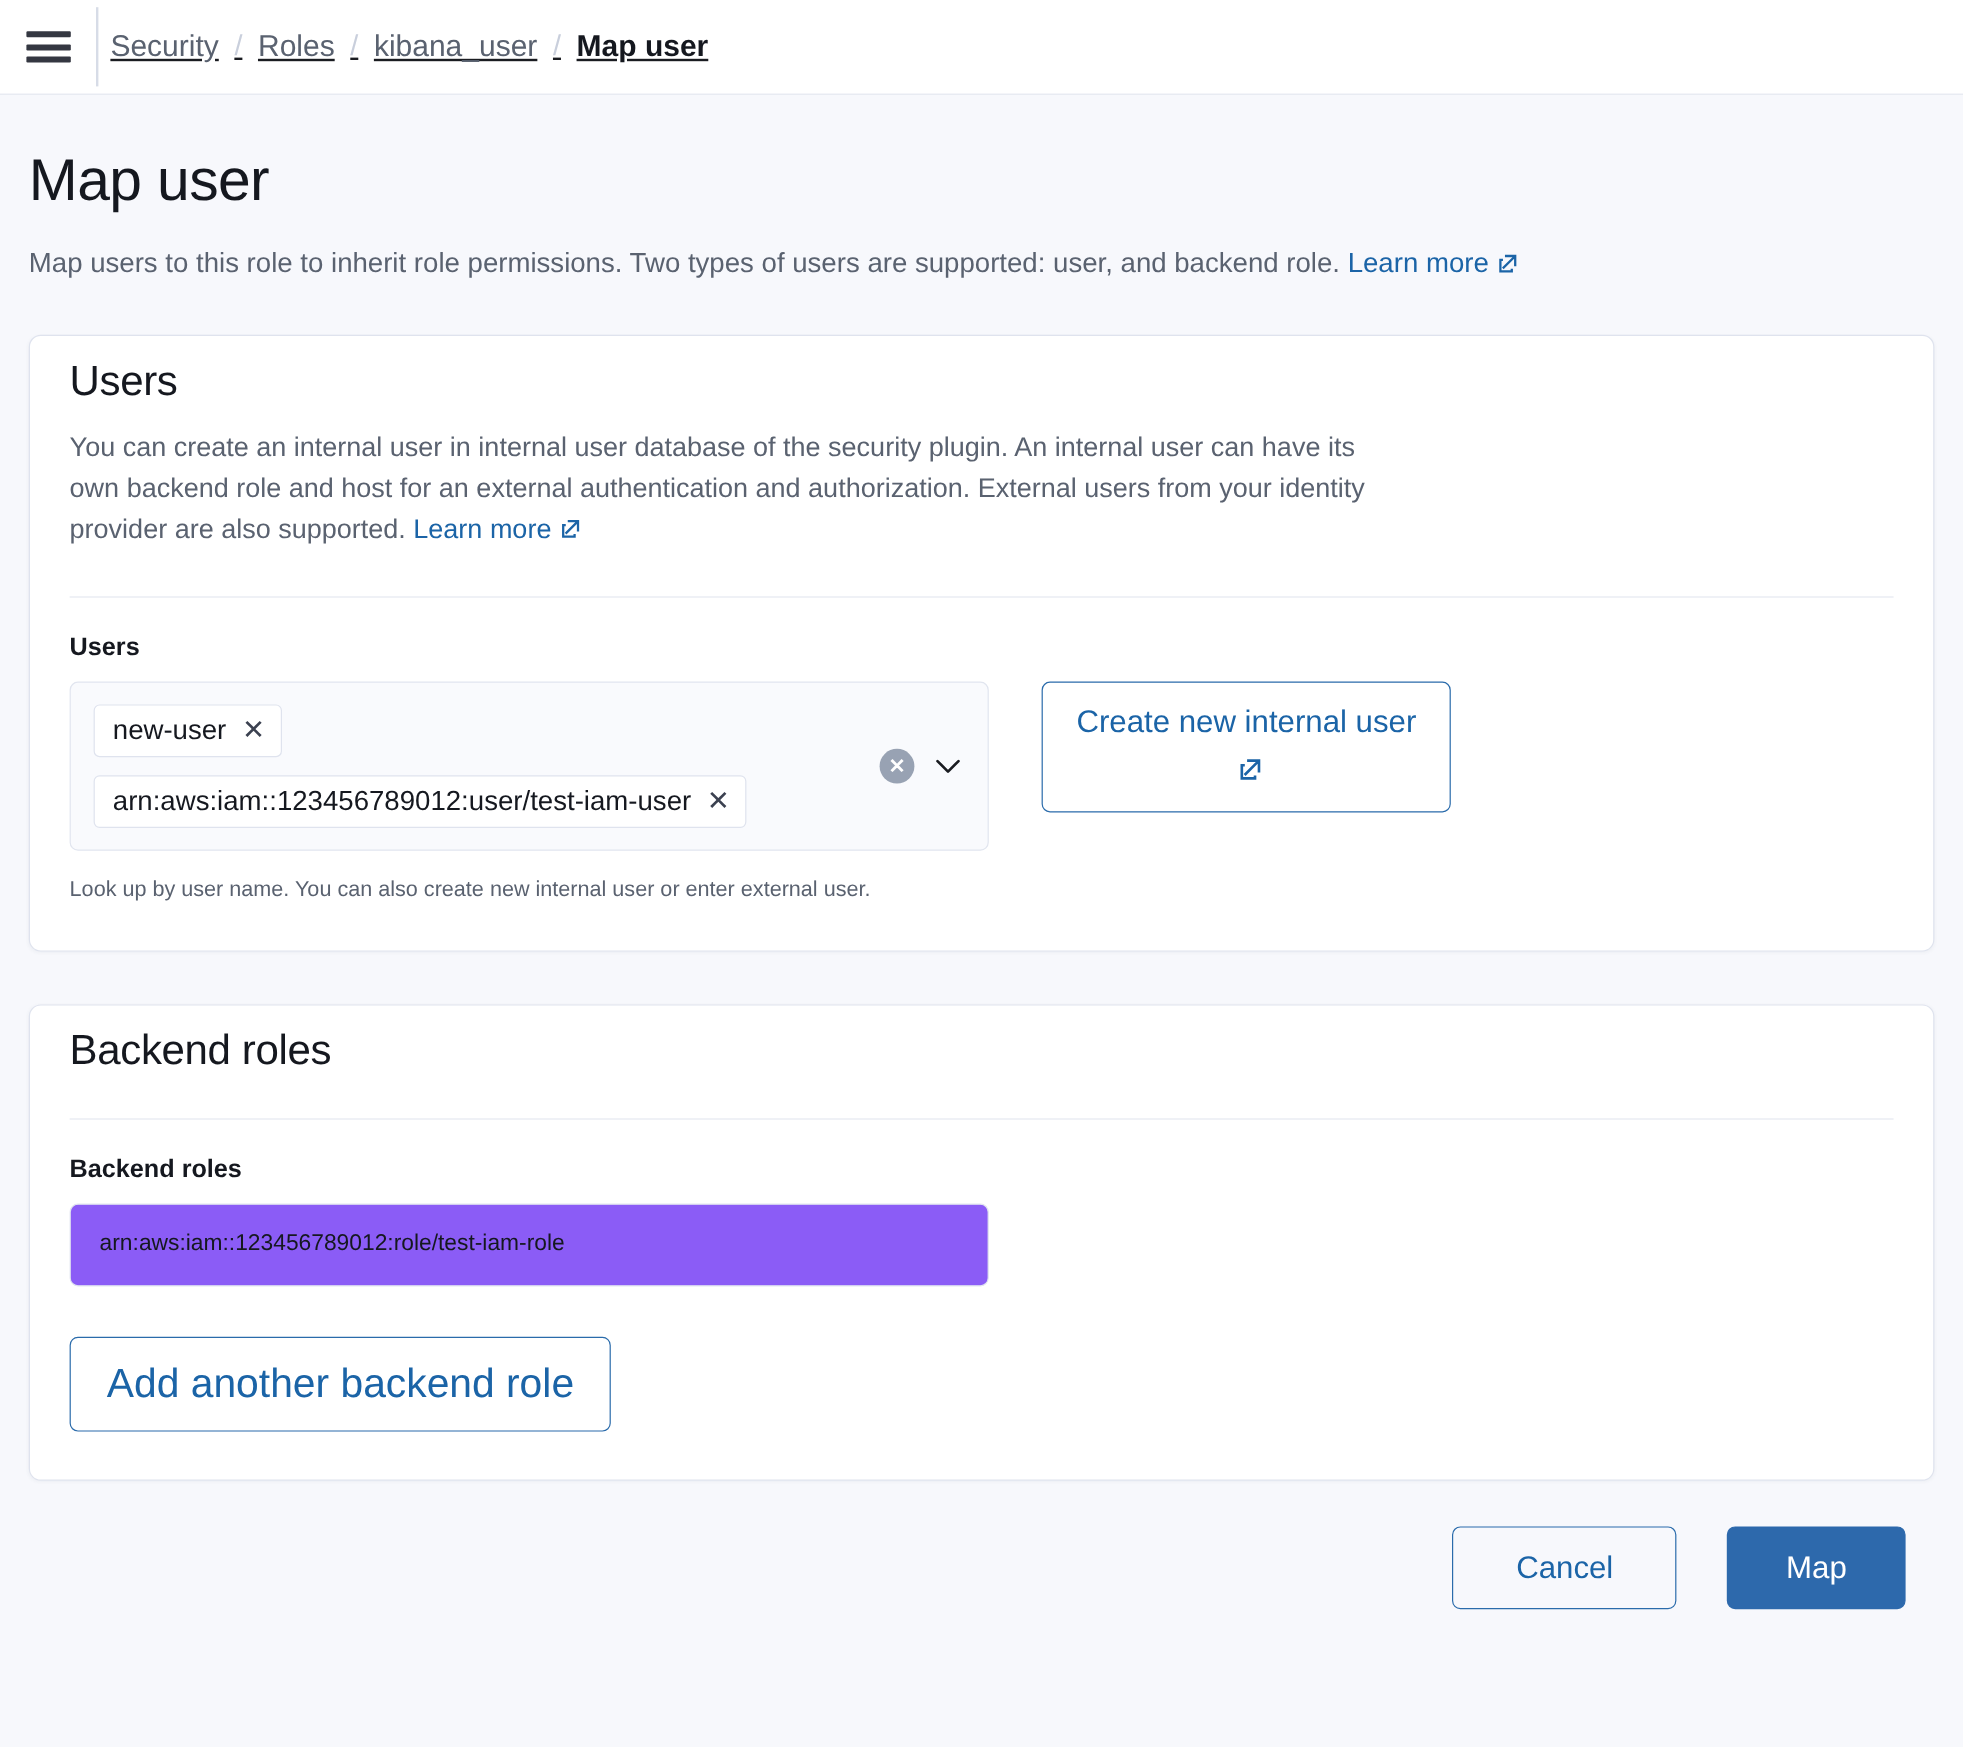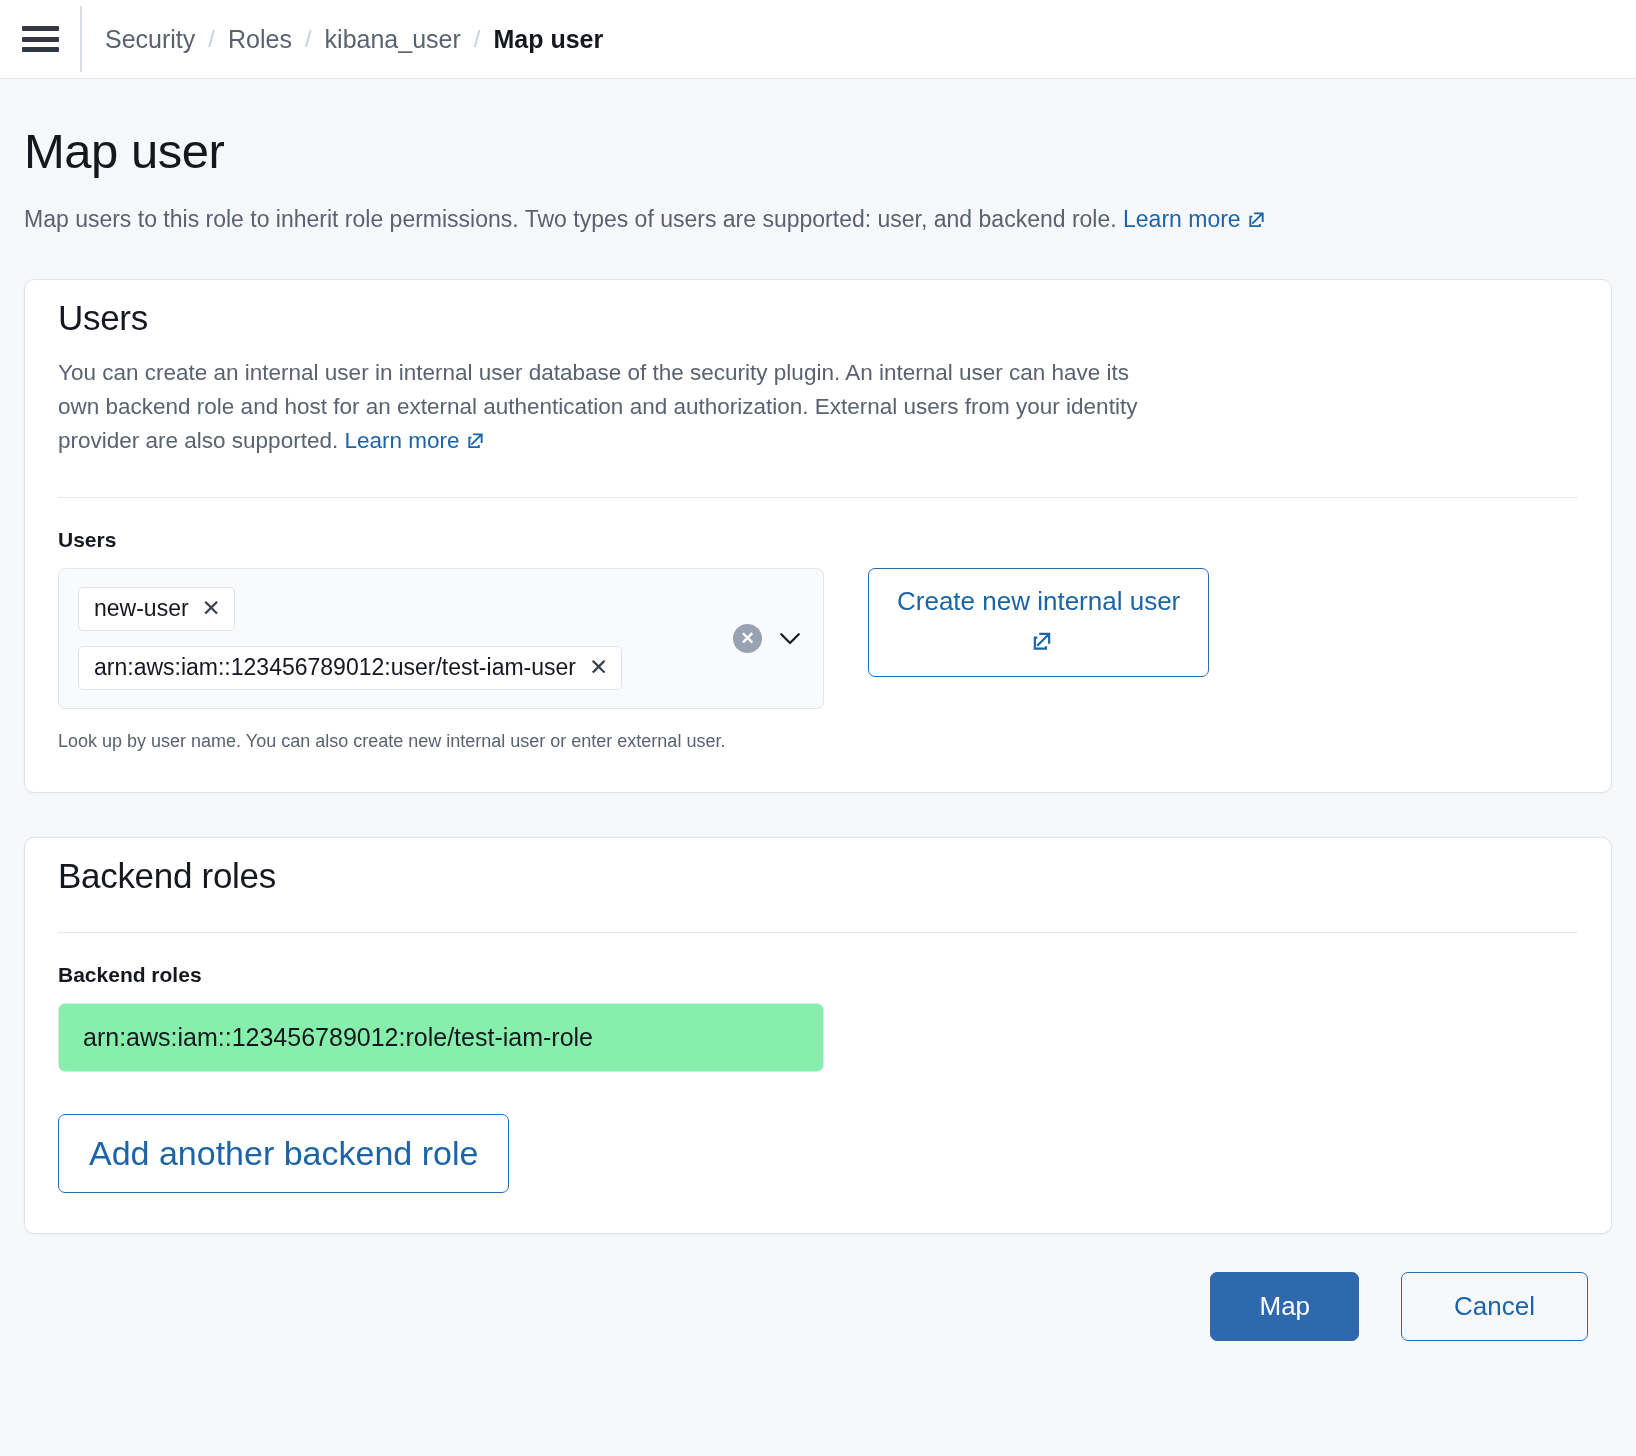--- a/index.html
+++ b/index.html
@@ -43,23 +43,24 @@
   }
   .bc-divider {
     width: 2px;
     background: #d7dce7;
     margin: 6px 0 0 0;
     height: 66px;
   }
   .breadcrumb {
     display: flex;
     align-items: center;
-    padding-left: 23px;
+    padding-left: 10px;
     gap: 0px;
     font-size: 25px;
+    text-decoration: underline;
   }
   .bc-item {
     color: #5a6270;
     white-space: nowrap;
   }
   .bc-item.current {
     color: #15181f;
     font-weight: bold;
   }
   .bc-sep {
@@ -238,25 +239,25 @@
 
   
   .role-row {
     display: flex;
     align-items: center;
     gap: 46px;
   }
   .role-input {
     width: 766px;
     height: 69px;
-    background: #86efac;
+    background: #8b5cf6;
     border: 1px solid #e1e5ef;
     border-radius: 7px;
     padding: 0 24px;
-    font-size: 25px;
+    font-size: 19px;
     color: #15181f;
     font-family: "Liberation Sans", sans-serif;
     outline: none;
   }
   .add-role-wrap { margin-top: 42px; }
   .btn-add-role { padding: 19px 30px; font-size: 34px; }
 
   
   .footer {
     display: flex;
@@ -360,21 +361,21 @@
     </div>
 
     <div class="add-role-wrap">
       <button class="btn btn-outline-primary btn-add-role">
         <span>Add another backend role</span>
       </button>
     </div>
   </div>
 
   <div class="footer">
+    <button class="btn btn-outline-primary btn-cancel">
+      <span>Cancel</span>
+    </button>
     <button class="btn btn-solid-primary">
       <span>Map</span>
     </button>
-    <button class="btn btn-outline-primary btn-cancel">
-      <span>Cancel</span>
-    </button>
   </div>
 
 </div>
 
 </body></html>

